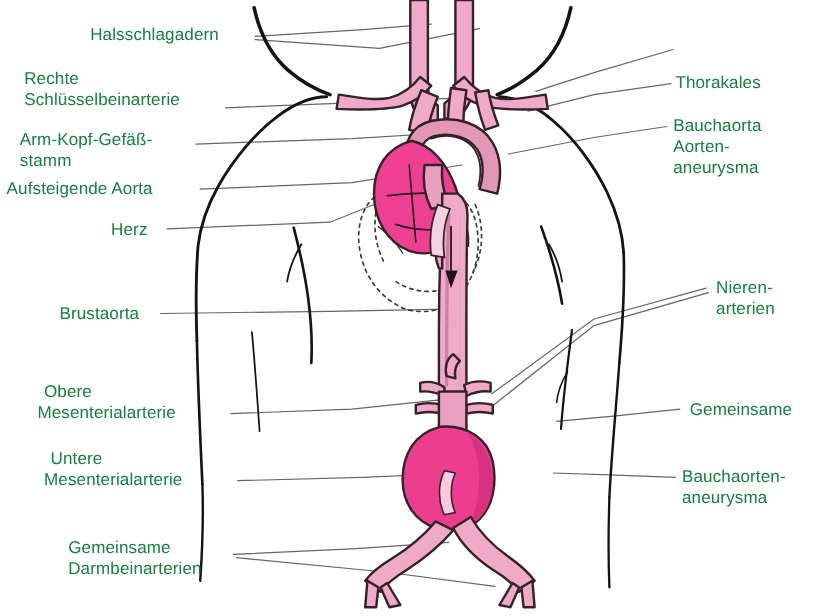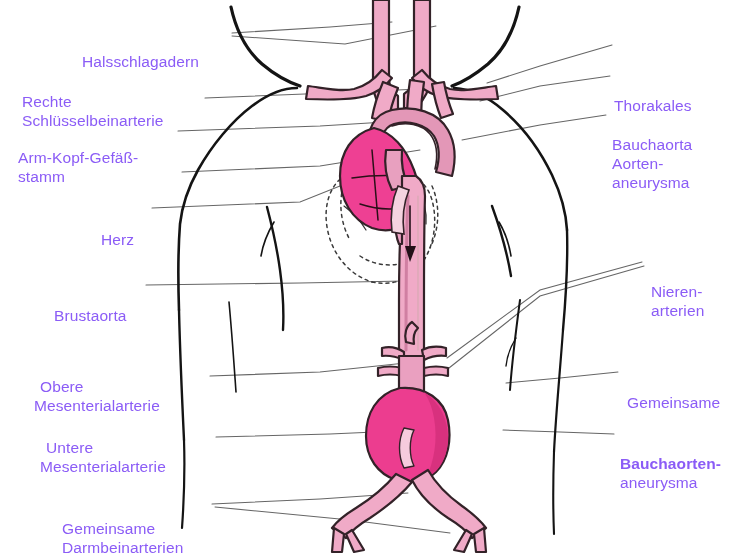--- a/index.html
+++ b/index.html
@@ -20,24 +20,23 @@
     left: 0;
     top: 0;
     width: 750px;
     height: 560px;
   }
   .label {
     position: absolute;
     font-family: "Liberation Sans", sans-serif;
     font-size: 15.5px;
     line-height: 19px;
-    color: #8b5cf6;
+    color: #15803d;
     white-space: pre;
     letter-spacing: 0.1px;
-    margin-top: 30px;
   }
   .label.right {
     text-align: left;
   }
   .label.left-al {
     text-align: left;
   }
 </style>
 </head>
 <body>
@@ -251,20 +250,21 @@
   </svg>
 
   <div class="label left-al" style="left:82px; top:22px;">Halsschlagadern</div>
 
   <div class="label left-al" style="left:22px; top:62px;">Rechte</div>
   <div class="label left-al" style="left:18px; top:118px;">Arm-Kopf-Gefäß-</div>
 
   <div class="label left-al" style="left:22px; top:81px;">Schlüsselbeinarterie</div>
   <div class="label left-al" style="left:18px; top:137px;">stamm</div>
 
+  <div class="label left-al" style="left:6px; top:162px;">Aufsteigende Aorta</div>
 
   <div class="label left-al" style="left:101px; top:200px;">Herz</div>
 
   <div class="label left-al" style="left:54px; top:276px;">Brustaorta</div>
 
   <div class="label left-al" style="left:40px; top:347px;">Obere</div>
   <div class="label left-al" style="left:34px; top:366px;">Mesenterialarterie</div>
 
   <div class="label left-al" style="left:46px; top:408px;">Untere</div>
   <div class="label left-al" style="left:40px; top:427px;">Mesenterialarterie</div>
@@ -277,16 +277,16 @@
 
   <div class="label right" style="left:612px; top:105px;">Bauchaorta</div>
   <div class="label right" style="left:612px; top:124px;">Aorten-</div>
   <div class="label right" style="left:612px; top:143px;">aneurysma</div>
 
   <div class="label right" style="left:651px; top:252px;text-align:right;">Nieren-</div>
   <div class="label right" style="left:651px; top:271px;">arterien</div>
 
   <div class="label right" style="left:627px; top:363px;">Gemeinsame</div>
 
-  <div class="label right" style="left:620px; top:424px;font-weight:bold;">Bauchaorten-</div>
+  <div class="label right" style="left:620px; top:424px;">Bauchaorten-</div>
   <div class="label right" style="left:620px; top:443px;">aneurysma</div>
 
 </div>
 
 </body></html>

